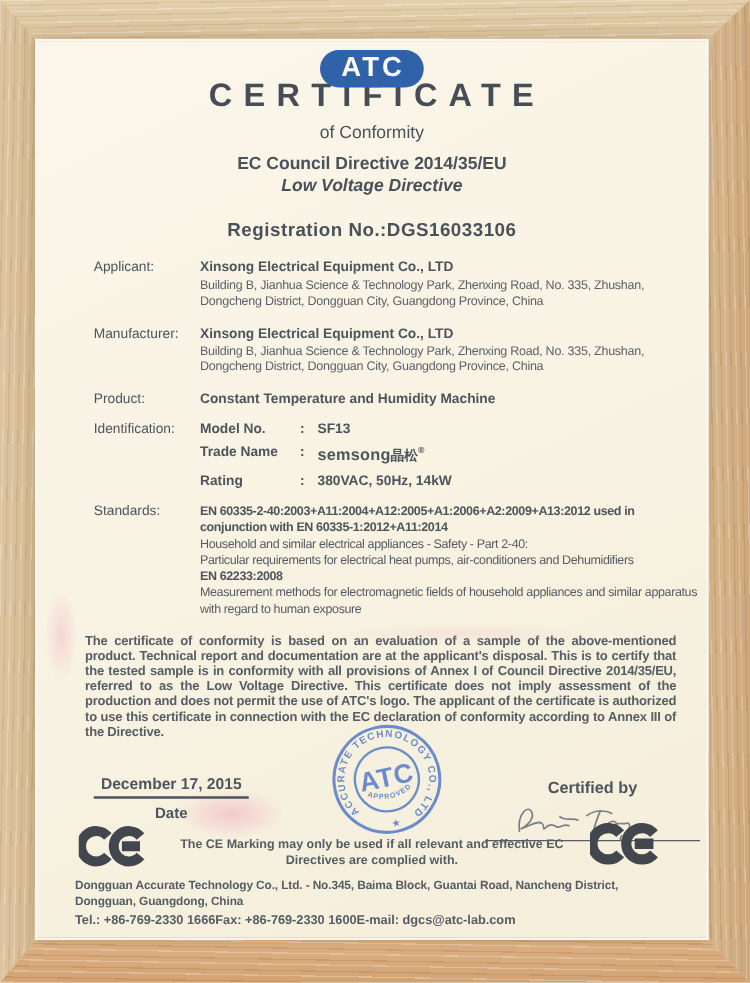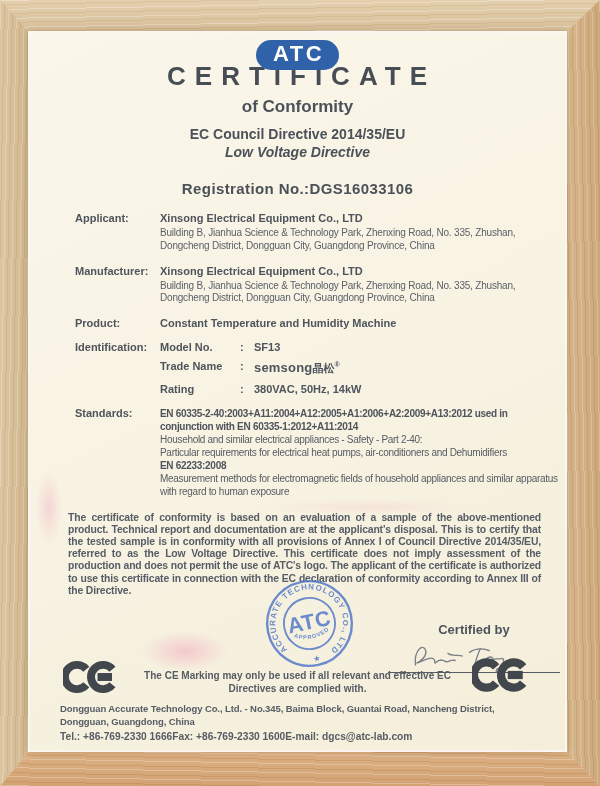--- a/index.html
+++ b/index.html
@@ -44,29 +44,29 @@
     background: radial-gradient(closest-side, rgba(240,130,170,.12), rgba(240,130,170,0)); }
 
   
   .header { text-align:center; padding-top:7px; color:#4b5159; }
   .logo-pill { display:inline-block; position:relative; z-index:2;
     background:#2f62a8; color:#fdfdfd; font-weight:bold; font-size:22px;
     letter-spacing:2.5px; padding:1px 15px 3px 17px; border-radius:17px; }
   .cert-title { position:relative; z-index:1; margin-top:-9px;
     font-size:26px; font-weight:bold; letter-spacing:9px; padding-left:8px;
     color:#474d55; }
-  .sub1 { font-size:17px; font-weight:bold; margin-top:5px; }
+  .sub1 { font-size:14px; font-weight:normal; margin-top:5px; }
   .dir1 { font-size:14px;   font-weight:bold; margin-top:9px; }
   .dir2 { font-size:14px;   font-weight:bold; margin-top:2px;font-style:italic; }
   .reg  { font-size:15px;   font-weight:bold; margin-top:20px; letter-spacing:.4px; }
 
   
   .info { margin:15px 6px 0 45px; display:grid; grid-template-columns:85px 1fr;
           row-gap:12px; font-size:11px; }
-  .lbl { font-weight:bold; color:#4e545c; }
+  .lbl { font-weight:normal; color:#4e545c; }
   .val-name { font-weight:bold; }
   .val-addr { font-weight:normal; font-size:10px; letter-spacing:-.2px;
               color:#5c6169; line-height:1.28; margin-top:3px; max-width:399px; }
   .val-bold { font-weight:bold; }
 
   .ident { display:grid; grid-template-columns:80px 14px 1fr; row-gap:7px; }
   .trade { font-weight:bold; font-size:13px; letter-spacing:.2px; }
   .trade .cjk { font-size:11px; letter-spacing:0;text-align:right; }
   .trade sup { font-size:7px; }
 
@@ -188,20 +188,24 @@
       <text font-size="8.6" font-weight="bold" letter-spacing="1.1" fill="#4e76c9">
         <textPath href="#ringPath">ACCURATE TECHNOLOGY CO., LTD</textPath>
       </text>
       <text x="50" y="56" text-anchor="middle" font-size="23" font-weight="bold" letter-spacing=".5" fill="#4e76c9">ATC</text>
       <text font-size="6.2" font-weight="bold" letter-spacing=".8" fill="#4e76c9">
         <textPath href="#apprPath" startOffset="50%" text-anchor="middle">APPROVED</textPath>
       </text>
       <text x="50" y="91.5" text-anchor="middle" font-size="9" fill="#4e76c9">★</text>
     </svg>
 
+    <div class="date-block">
+      <div class="date-value">December 17, 2015</div>
+      <div class="date-label">Date</div>
+    </div>
 
     <div class="sign-block">
       <div class="certified-label">Certified by</div>
       <svg class="signature" width="150" height="36" viewBox="0 0 150 40">
         <g fill="none" stroke="#646b79" stroke-width="1.5" stroke-linecap="round" opacity=".85">
           <path d="M10,30 C8,14 18,6 21,13 C24,20 14,27 11,28 C18,26 26,20 30,23 C33,25 30,30 33,27 C37,23 40,24 43,26 C46,28 49,23 54,25"></path>
           <path d="M46,17 C50,21 58,18 62,20"></path>
           <path d="M82,12 C78,20 76,30 74,36"></path>
           <path d="M70,16 C78,10 88,12 92,14"></path>
           <path d="M88,24 C92,19 98,21 96,27 C94,32 88,33 92,27 C96,21 101,24 105,23 C110,21 108,31 104,36 C101,40 98,38 101,34"></path>

